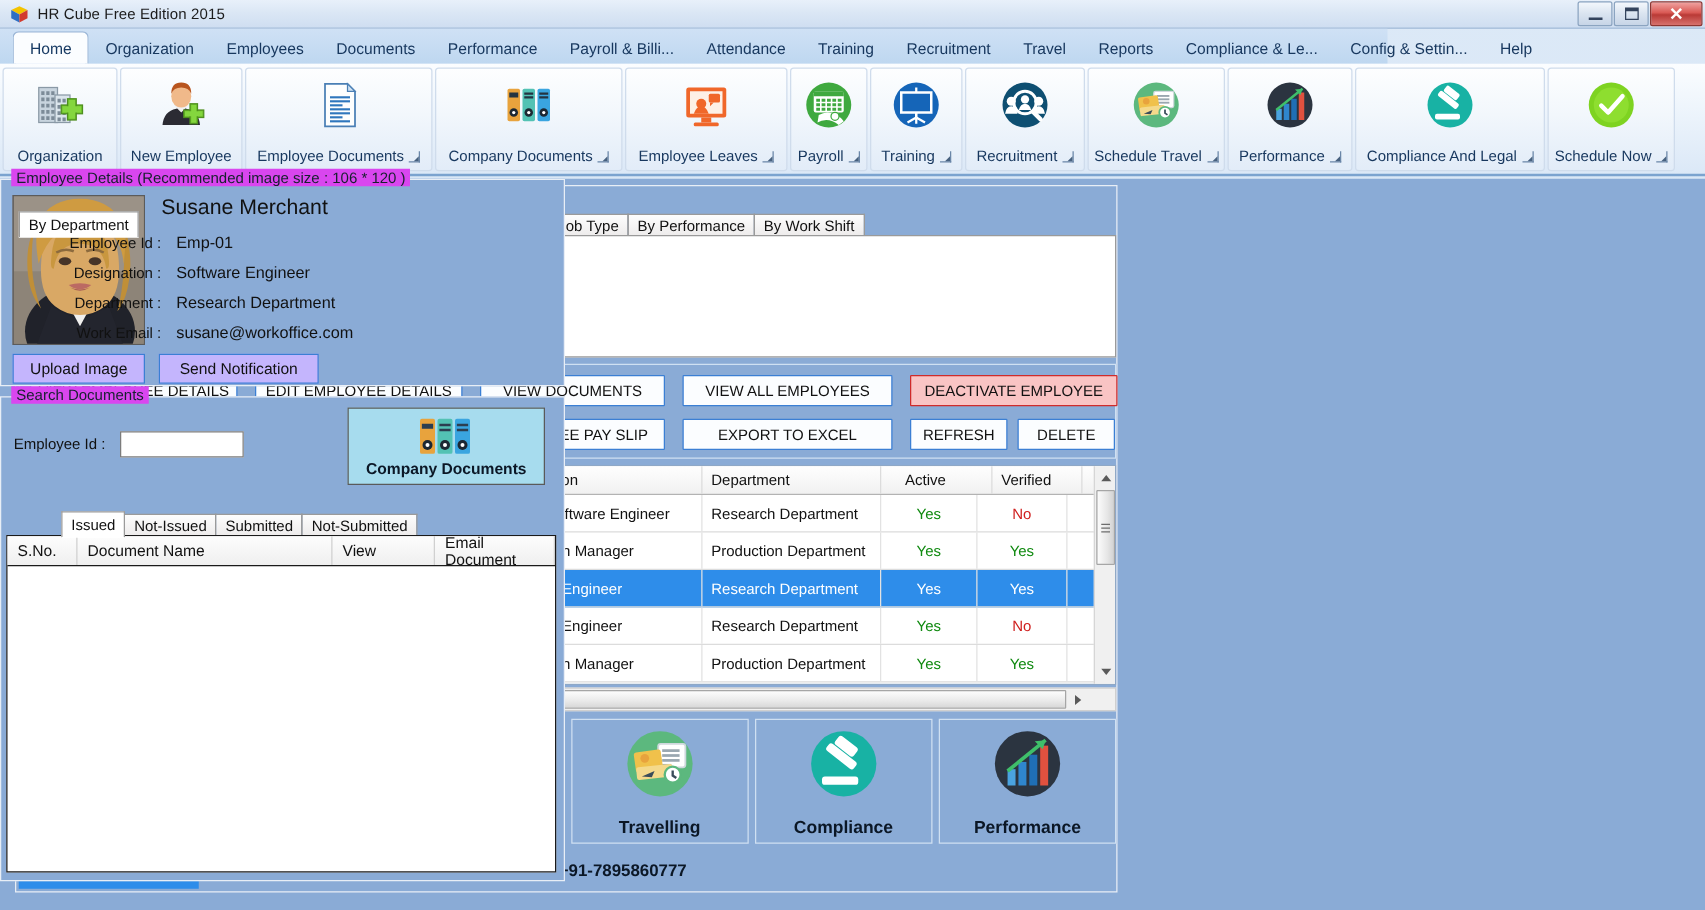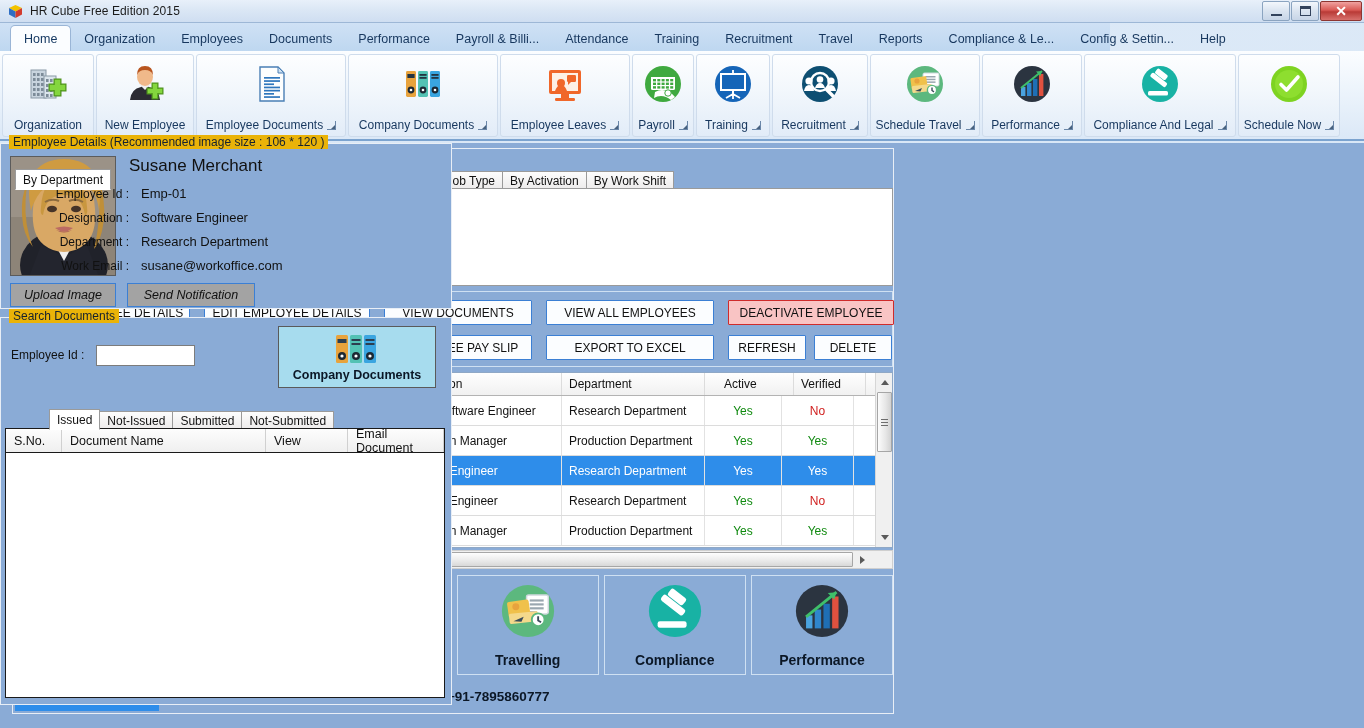--- a/index.html
+++ b/index.html
@@ -85,21 +85,21 @@
 
   
   #body { position:absolute; left:0; top:143px; width:1364px; height:585px; background:#8aabd6; }
 
   .groupbox {
     position:absolute;
     border:1px solid #e8eef6;
     background: #8aabd6;
   }
   .grouptitle {
-    position:absolute; top:-9px; left:8px; background:#eab308;
+    position:absolute; top:-9px; left:8px; background:#d946ef;
     padding:0 4px; font-size:12px; color:#16212e; white-space:nowrap;
   }
 
   
   #leftpanel { left:12px; top:5px; width:882px; height:566px; }
 
   .tabstrip { position:absolute; left:2px; top:20px; display:flex; align-items:flex-end; }
   .tab {
     height:19px; padding:0 7px; font-size:12px; color:#111;
     background: linear-gradient(180deg,#fdfdfd 0%,#eceaea 100%);
@@ -209,22 +209,22 @@
   #rightpanel { left:904px; top:11px; width:452px; height:566px; background:transparent; border:none;}
   #empdetails { position:absolute; left:0; top:0; width:452px; height:166px; border:1px solid #e8eef6;}
   #photo {
     position:absolute; left:9px; top:12px; width:106px; height:120px;
     border:1px solid #5b5b5b; overflow:hidden; background:#8d8277;
   }
   .dlabel { position:absolute; font-size:12px; color:#111; text-align:right; width:82px;}
   .dvalue { position:absolute; font-size:13px; color:#111; }
   #empname { position:absolute; left:128px; top:12px; font-size:17px; color:#111;}
   .wbtn2 {
-    position:absolute; height:24px; background:#a3a3a3; border:1px solid #3b7fd4;
-    font-size:12.5px; color:#111; display:flex; align-items:center; justify-content:center;font-style:italic;
+    position:absolute; height:24px; background:#c4b5fd; border:1px solid #3b7fd4;
+    font-size:12.5px; color:#111; display:flex; align-items:center; justify-content:center;
   }
 
   #searchdocs { position:absolute; left:0; top:174px; width:452px; height:388px; border:1px solid #e8eef6;}
   #docsearch-input {
     position:absolute; left:95px; top:27px; width:99px; height:21px;
     background:#fff; border:1px solid #7c7c7c;
   }
   #companydocs-tile {
     position:absolute; right:15px; top:8px; width:158px; height:62px;
     background:#a7dcee; border:1px solid #5a5a5a;
@@ -539,21 +539,21 @@
 
     <div class="groupbox" id="leftpanel">
       <div class="grouptitle">Search Employee</div>
 
       <div class="tabstrip" id="emp-tabstrip">
           <div class="tab active">By Department</div>
           <div class="tab">By Employee Id</div>
           <div class="tab">By Employee Name</div>
           <div class="tab">By Verification</div>
           <div class="tab">By Job Type</div>
-          <div class="tab">By Activation</div>
+          <div class="tab">By Performance</div>
           <div class="tab">By Work Shift</div>
         </div>
 
       <div id="searchpane">
         <div class="formrow" style="left:2px; top:57px;">
           <div class="formlabel">Department :</div>
           <div class="combo">
             <span class="cval">All Departments</span>
             <span class="carrow">
                 <i class="caret"></i>

